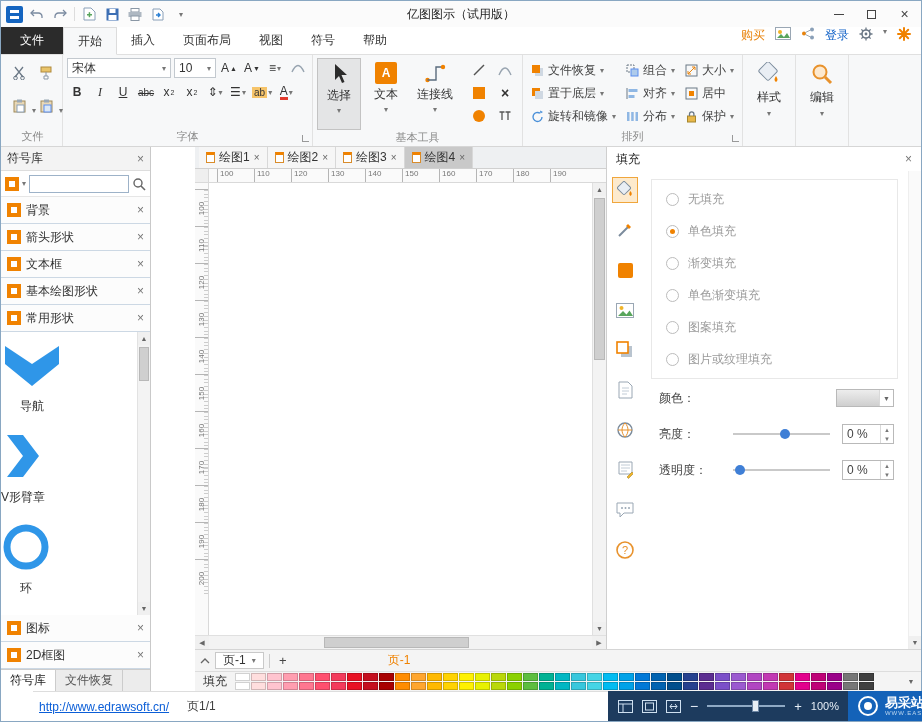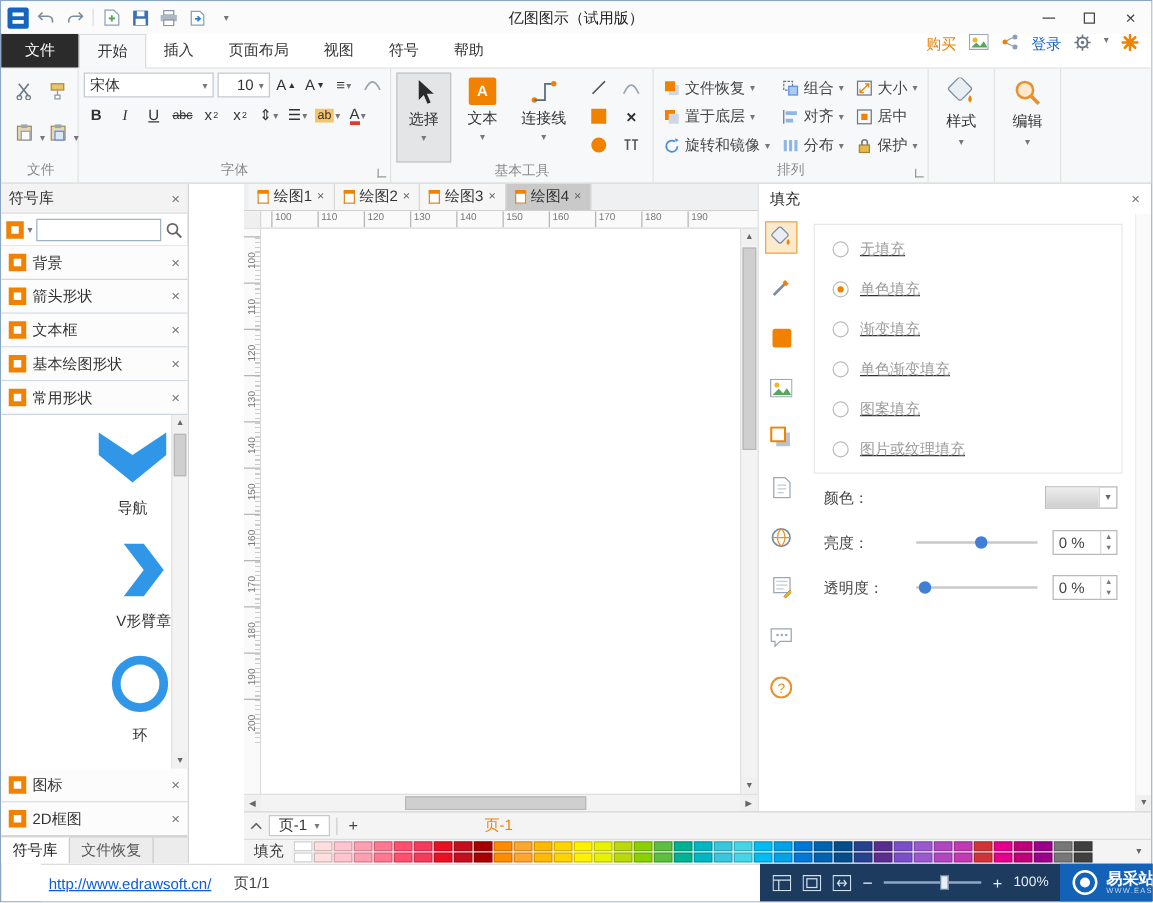--- a/index.html
+++ b/index.html
@@ -62,21 +62,21 @@
 .left-panel{width:150px;border-right:1px solid #c9c9c9;display:flex;flex-direction:column;background:#fff;flex:0 0 auto;}
 .lp-header{height:24px;display:flex;align-items:center;padding:0 6px;background:#f3f3f3;border-bottom:1px solid #ddd;}
 .xbtn{margin-left:auto;color:#777;font-size:12px;line-height:1;}
 .lp-search{height:26px;display:flex;align-items:center;padding:0 4px;gap:3px;border-bottom:1px solid #e6e6e6;}
 .lib-ico{width:14px;height:14px;background:#f08200;position:relative;flex:0 0 auto;}
 .lib-ico::after{content:"";position:absolute;inset:4px;background:#fff;}
 .lp-search input{flex:1;height:18px;border:1px solid #9db2c8;min-width:0;font-size:11px;padding:0 2px;}
 .sec-bar{height:27px;display:flex;align-items:center;gap:5px;padding:0 6px;background:#fcfcfc;border-bottom:1px solid #ccd8e4;flex:0 0 auto;}
 .sec-label{color:#333;}
 .shape-area{flex:1;display:flex;overflow:hidden;background:#fff;}
-.shape-list{flex:1;display:flex;flex-direction:column;align-items:flex-end;padding-top:10px;gap:16px;}
+.shape-list{flex:1;display:flex;flex-direction:column;align-items:flex-start;padding-top:10px;gap:16px;}
 .shape-item{display:flex;flex-direction:column;align-items:center;gap:8px;}
 .shape-lbl{font-size:12px;color:#333;}
 .vscroll{width:13px;background:#f3f3f3;border-left:1px solid #e2e2e2;display:flex;flex-direction:column;}
 .sb-arrow{height:13px;display:flex;align-items:center;justify-content:center;font-size:7px;color:#666;background:#f0f0f0;}
 .sb-track{flex:1;position:relative;}
 .sb-thumb{position:absolute;left:1px;right:1px;background:#cfcfcf;border:1px solid #b8b8b8;}
 .lp-tabs{height:22px;display:flex;border-top:1px solid #ccc;background:#ececec;flex:0 0 auto;}
 .lp-tab{padding:0 9px;display:flex;align-items:center;color:#555;border-right:1px solid #ccc;}
 .lp-tab.active{background:#fff;color:#222;}
 
@@ -111,21 +111,21 @@
 
 
 .fill-col{flex:1;display:flex;flex-direction:column;background:#fff;overflow:hidden;}
 .fill-header{height:24px;display:flex;align-items:center;padding:0 9px;background:#fff;flex:0 0 auto;}
 .fill-title{color:#222;}
 .fill-body{flex:1;display:flex;overflow:hidden;}
 .tool-strip{width:36px;display:flex;flex-direction:column;align-items:center;padding-top:6px;gap:14px;flex:0 0 auto;}
 .ts-btn{width:26px;height:26px;display:flex;align-items:center;justify-content:center;}
 .ts-btn.active{background:#fdeacd;border:1px solid #f0a63c;}
 .fill-opts{flex:1;padding:8px 10px 0 8px;display:flex;flex-direction:column;overflow:hidden;}
-.opt-box{border:1px solid #e8e8e8;padding:3px 0;background:#fff;text-decoration:underline;}
+.opt-box{border:1px solid #e8e8e8;padding:3px 0;background:#fff;}
 .opt-row{height:32px;display:flex;align-items:center;gap:9px;padding-left:14px;}
 .opt-label{color:#9a9a9a;}
 .radio{width:13px;height:13px;border:1px solid #bcbcbc;border-radius:50%;background:#fff;position:relative;flex:0 0 auto;}
 .radio.sel::after{content:"";position:absolute;inset:3px;border-radius:50%;background:#f08200;}
 .ctl-row{height:34px;display:flex;align-items:center;padding-left:8px;margin-top:2px;}
 .ctl-label{width:62px;color:#444;flex:0 0 auto;}
 .slider{flex:1;height:2px;background:#c9c9c9;position:relative;margin:0 12px;}
 .handle{position:absolute;top:-4px;width:10px;height:10px;border-radius:50%;background:#3f7fd6;}
 .spin{width:52px;height:20px;border:1px solid #b9b9b9;display:flex;align-items:stretch;background:#fff;margin-right:4px;flex:0 0 auto;}
 .spin .val{flex:1;padding-left:4px;color:#444;display:flex;align-items:center;}
@@ -310,21 +310,21 @@
     </div>
 
     <div class="rgroup">
       <div class="rg-body">
         <div class="font-rows">
           <div class="font-row">
             <div class="combo" style="width:104px;">
               <span class="val">宋体</span>
               <span class="mini-arr">▾</span>
             </div>
-            <div class="combo" style="width:42px;text-align:right;">
+            <div class="combo" style="width:42px;">
               <span class="val">10</span>
               <span class="mini-arr">▾</span>
             </div>
             <span class="fbtn">A<span style="font-size:7px;">▲</span></span>
             <span class="fbtn">A<span style="font-size:7px;">▼</span></span>
             <span class="fbtn">≡<span class="mini-arr">▾</span></span>
             <span class="fbtn" style="color:#98a4b0;">
               <svg class="svg-ic" width="14" height="10">
                   <path d="M1,9 Q7,-4 13,9" fill="none" stroke="#98a4b0" stroke-width="1.4"></path>
                 </svg>

